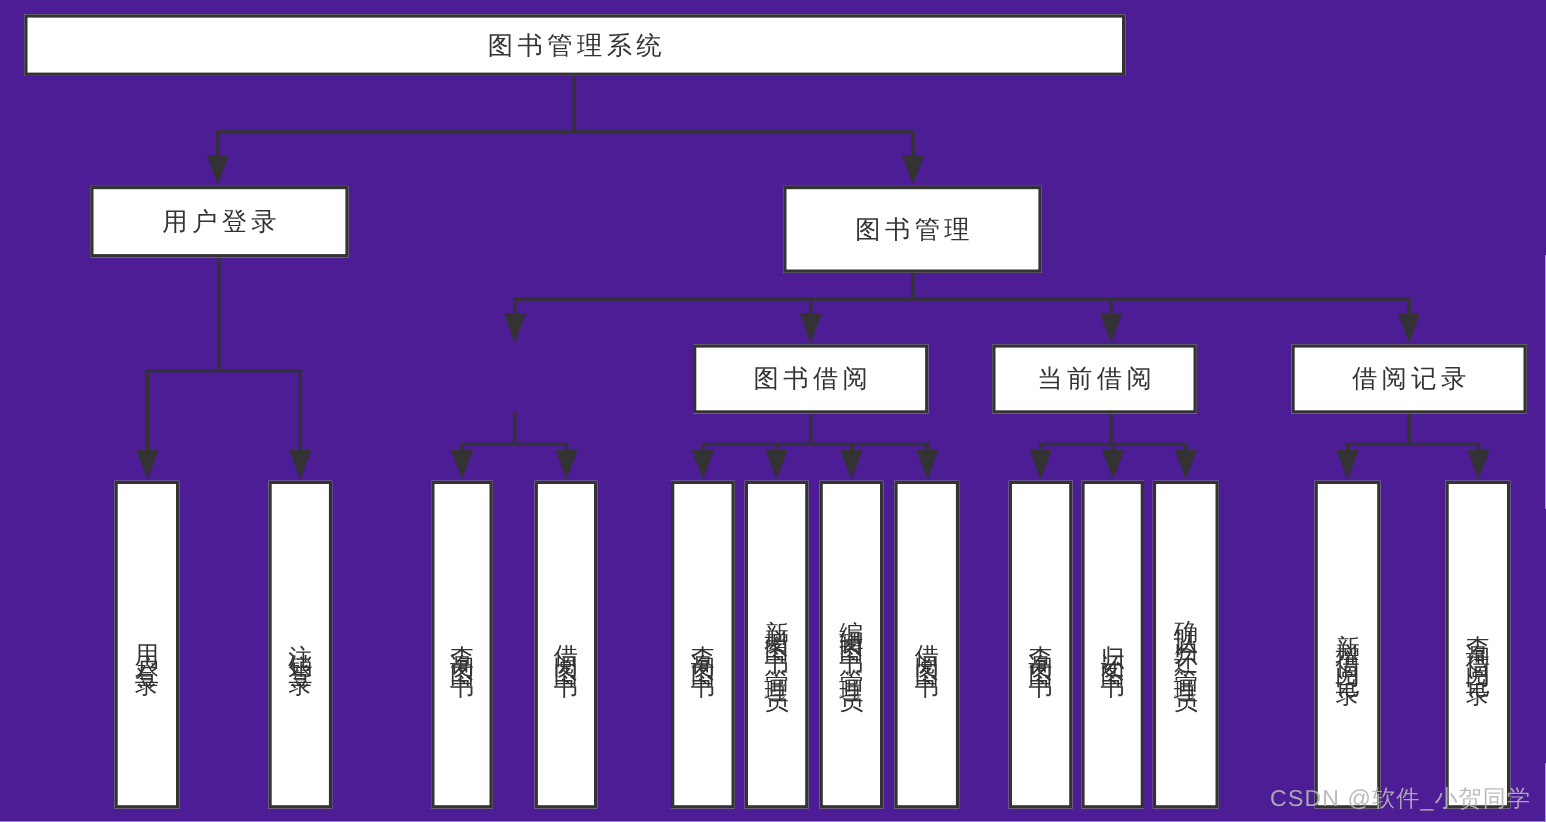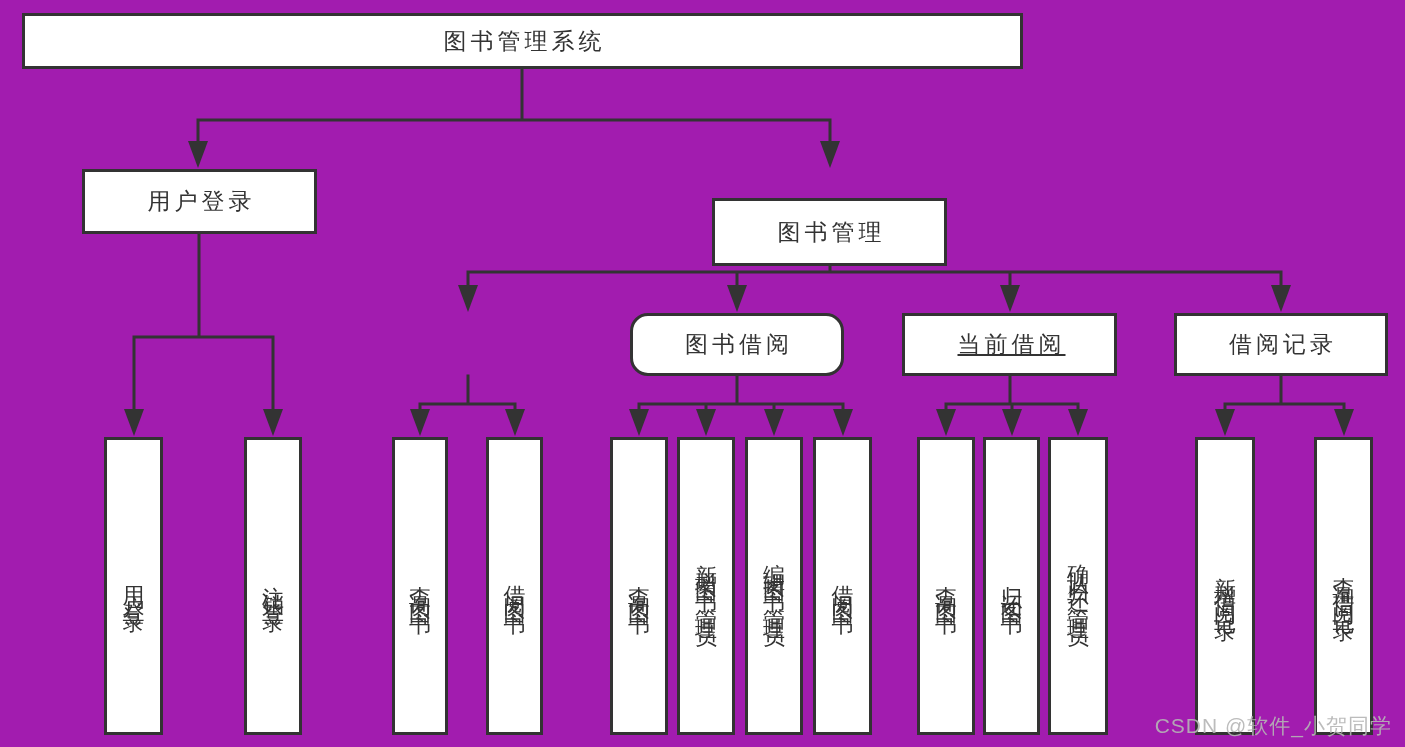--- a/index.html
+++ b/index.html
@@ -1,20 +1,20 @@
 <!DOCTYPE html>
 <html><head>
 <meta charset="utf-8">
 <style>
   html, body { margin: 0; padding: 0; background: #ffffff; }
   .canvas {
     position: relative;
     width: 1405px;
     height: 747px;
-    background: #a21caf;
+    background: #4c1d95;
     font-family: "Liberation Sans", sans-serif;
     overflow: hidden;
   }
   .connector-layer {
     position: absolute;
     left: 0; top: 0;
     width: 1405px; height: 747px;
   }
   .node {
     position: absolute;
@@ -94,24 +94,24 @@
       <polygon points="1068,409 1088,409 1078,436"></polygon>
 
       <polygon points="1215,409 1235,409 1225,436"></polygon>
       <polygon points="1334,409 1354,409 1344,436"></polygon>
     </g>
   </svg>
 
   <div class="node" style="left:22px; top:13px; width:1001px; height:56px;">图书管理系统</div>
 
   <div class="node" style="left:82px; top:169px; width:235px; height:65px;">用户登录</div>
-  <div class="node" style="left:712px; top:169px; width:235px; height:68px;margin-top:29px;">图书管理</div>
+  <div class="node" style="left:712px; top:169px; width:235px; height:79px;">图书管理</div>
 
-  <div class="node" style="left:630px; top:313px; width:214px; height:63px;border-radius:18px;">图书借阅</div>
-  <div class="node" style="left:902px; top:313px; width:215px; height:63px;text-decoration:underline;">当前借阅</div>
+  <div class="node" style="left:630px; top:313px; width:214px; height:63px;">图书借阅</div>
+  <div class="node" style="left:902px; top:313px; width:186px; height:63px;">当前借阅</div>
   <div class="node" style="left:1174px; top:313px; width:214px; height:63px;">借阅记录</div>
 
   <div class="node leaf" style="left:104px; top:437px; width:59px; height:298px;">
     <span class="vtext">用户登录</span>
   </div>
   <div class="node leaf" style="left:244px; top:437px; width:58px; height:298px;">
     <span class="vtext">注销登录</span>
   </div>
 
   <div class="node leaf" style="left:392px; top:437px; width:56px; height:298px;">

